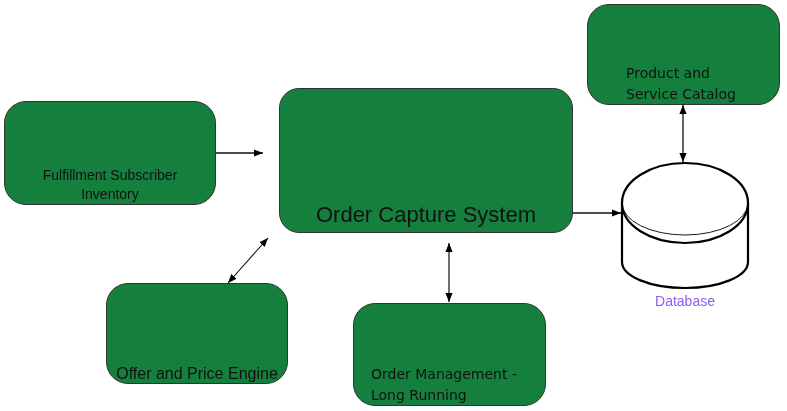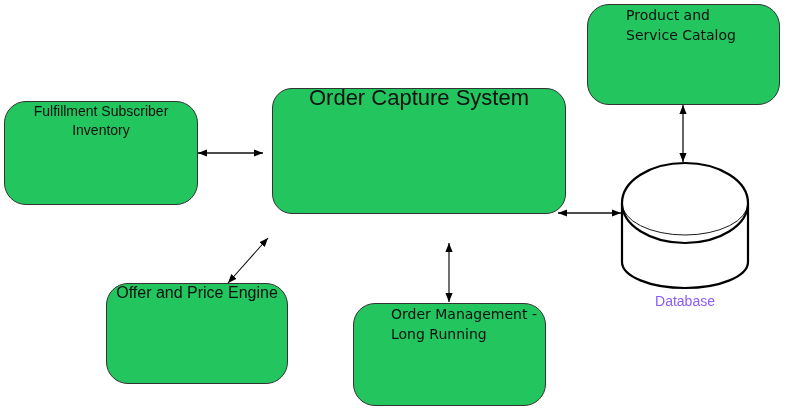--- a/index.html
+++ b/index.html
@@ -1,31 +1,31 @@
 <!DOCTYPE html>
 <html><head>
   <meta charset="utf-8">
   <style>
     html, body { margin: 0; padding: 0; background: #ffffff; }
     body { width: 787px; height: 411px; position: relative; overflow: hidden; }
     #canvas { position: absolute; left: 0; top: 0; width: 787px; height: 411px; }
     .node {
       position: absolute; box-sizing: border-box;
-      border: 1.3px solid #333333; border-radius: 22px; background: #22c55e;
-      display: flex; align-items: flex-start; justify-content: center;
+      border: 1.3px solid #333333; border-radius: 22px; background: #15803d;
+      display: flex; align-items: flex-end; justify-content: center;
       color: #111111;
     }
     .txt-arial { font-family: "Liberation Sans", sans-serif; text-align: center; }
     .txt-calibri { font-family: "DejaVu Sans", sans-serif; text-align: left; line-height: 1.45; }
     .label { white-space: pre-line; }
-    #n-fsi { left: 4px; top: 101px; width: 194px; height: 104px; font-size: 14px; line-height: 1.35; }
-    #n-ocs { left: 272px; top: 88px; width: 294px; height: 126px; border-radius: 20px; font-size: 22px; padding-bottom: 16px; }
+    #n-fsi { left: 4px; top: 101px; width: 212px; height: 104px; font-size: 14px; line-height: 1.35; }
+    #n-ocs { left: 279px; top: 88px; width: 294px; height: 145px; border-radius: 20px; font-size: 22px; padding-bottom: 4px; }
     #n-ocs .label { margin-top: -4px; }
     #n-pe { left: 106px; top: 283px; width: 182px; height: 101px; font-size: 16px; }
-    #n-om { left: 353px; top: 303px; width: 193px; height: 103px; font-size: 14px; justify-content: flex-start; padding-left: 37px; }
+    #n-om { left: 353px; top: 303px; width: 193px; height: 103px; font-size: 14px; justify-content: flex-start; padding-left: 17px; }
     #n-psc { left: 587px; top: 4px; width: 193px; height: 101px; font-size: 14px; justify-content: flex-start; padding-left: 38px; }
     #db-label { position: absolute; left: 625px; top: 293px; width: 120px; text-align: center;
       font-family: "Liberation Sans", sans-serif; font-size: 14px; color: #8b5cf6; }
   </style>
 </head>
 <body>
 
 <svg id="canvas" width="787" height="411" xmlns="http://www.w3.org/2000/svg">
   <defs>
     <marker id="ah" viewBox="0 0 10 10" refX="10" refY="5" markerWidth="9" markerHeight="9" orient="auto-start-reverse" markerUnits="userSpaceOnUse">

